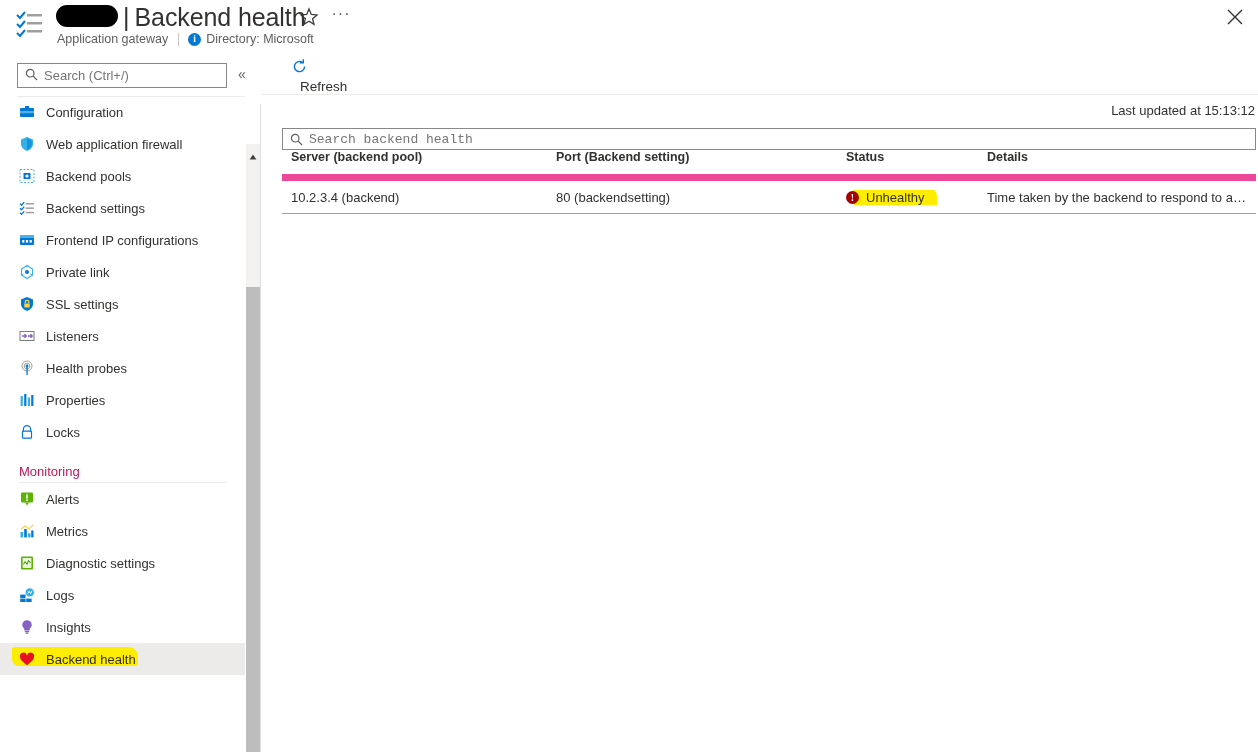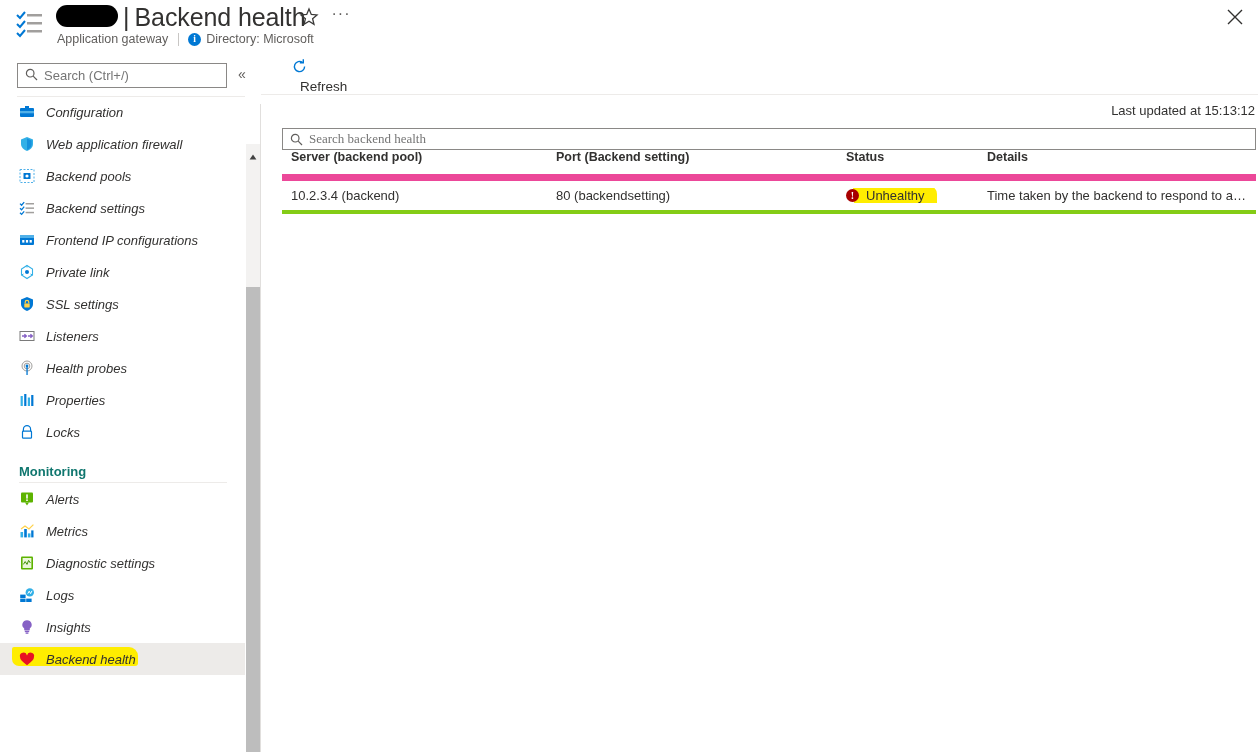--- a/index.html
+++ b/index.html
@@ -35,26 +35,26 @@
   .sidebar { position:absolute; left:0; top:52px; width:245px; height:700px; background:#fff; }
   .search-wrap { position:absolute; left:17px; top:11px; width:210px; height:25px;
      border:1px solid #8a8886; background:#fff; display:flex; align-items:center; }
   .search-icon-s { margin-left:7px; margin-right:6px; }
   .search-input-s { border:none; outline:none; font-size:13px; color:#7f1d1d; width:160px;
      font-family:"Liberation Sans", sans-serif; background:transparent; }
   .collapse-btn { position:absolute; left:238px; top:14px; font-size:14px; color:#605e5c; cursor:pointer; }
   .side-divider { position:absolute; left:17px; top:44px; width:228px; height:1px; background:#edebe9; }
 
   .nav-list { position:absolute; left:0; top:44px; width:245px; }
-  .nav-item { position:relative; height:32px; display:flex; align-items:center; padding-left:19px; cursor:pointer;font-style:italic; }
+  .nav-item { position:relative; height:32px; display:flex; align-items:center; padding-left:19px; cursor:pointer; }
   .nav-item.selected { background:#edebe9; }
   .nav-ico { width:16px; height:16px; margin-right:11px; flex:0 0 16px; position:relative; }
   .nav-label { font-size:13px; color:#323130; white-space:nowrap; position:relative; }
   .nav-group { height:34px; display:flex; align-items:flex-end; padding-left:19px; padding-bottom:3px;
-     font-size:13px; font-weight:bold; color:#0f766e; }
+     font-size:13px; font-weight:normal; color:#be185d; }
   .group-rule { margin-left:19px; width:208px; height:1px; background:#edebe9; }
   .nav-item.hl-row::before{
     content:""; position:absolute; left:12px; width:126px; top:4px; height:19px;
     background:#ffed00; z-index:0; border-radius: 2px 9px 3px 7px;
   }
   .nav-item.hl-row .nav-ico, .nav-item.hl-row .nav-label { z-index:1; }
 
   
   .sb-track { position:absolute; left:246px; top:92px; width:14px; height:660px; background:#f3f2f1; }
   .sb-up { position:absolute; left:249px; top:95px; width:8px; height:8px; }
@@ -66,25 +66,25 @@
   .cmdbar { position:absolute; left:0; top:0; width:997px; height:42px; display:flex; align-items:center; }
   .refresh-btn { display:flex; align-items:flex-start; margin-left:26px; cursor:pointer; height:30px; padding:0 4px;flex-direction:column; }
   .refresh-label { font-size:13.5px; color:#323130; margin-left:9px; }
   .cmd-rule { position:absolute; left:0; top:42px; width:997px; height:1px; background:#edebe9; }
 
   .last-updated { position:absolute; right:3px; top:51px; font-size:13px; color:#323130; }
 
   .table-wrap { position:absolute; left:21px; top:76px; width:974px; }
   .tbl-search { width:974px; height:22px; border:1px solid #8a8886; background:#fff; display:flex; align-items:center; }
   .tbl-search-input { border:none; outline:none; font-size:13px; color:#3b82f6; margin-left:6px; width:400px;
-     font-family:Liberation Serif, serif; background:transparent; }
+     font-family:Liberation Mono, monospace; background:transparent; }
 
   .thead { display:flex; height:31px; align-items:flex-start; border-bottom:7px solid #ec4899; }
   .th { font-size:12.5px; font-weight:bold; color:#323130; }
-  .trow { display:flex; height:33px; align-items:center; border-bottom:4px solid #84cc16; }
+  .trow { display:flex; height:33px; align-items:center; border-bottom:1px solid #84cc16; }
   .td { font-size:13px; color:#323130; white-space:nowrap; overflow:hidden; }
   .c1 { width:274px; padding-left:9px; }
   .c2 { width:290px; }
   .c3 { width:141px; }
   .c4 { width:265px; }
 
   .status-cell { display:flex; align-items:center; position:relative; }
   .status-ico { width:13px; height:13px; border-radius:50%; background:#a80000; color:#fff;
      font-size:10px; font-weight:bold; text-align:center; line-height:13px;
      font-family:"Liberation Serif", serif; margin-right:7px; flex:0 0 13px; z-index:1; }

